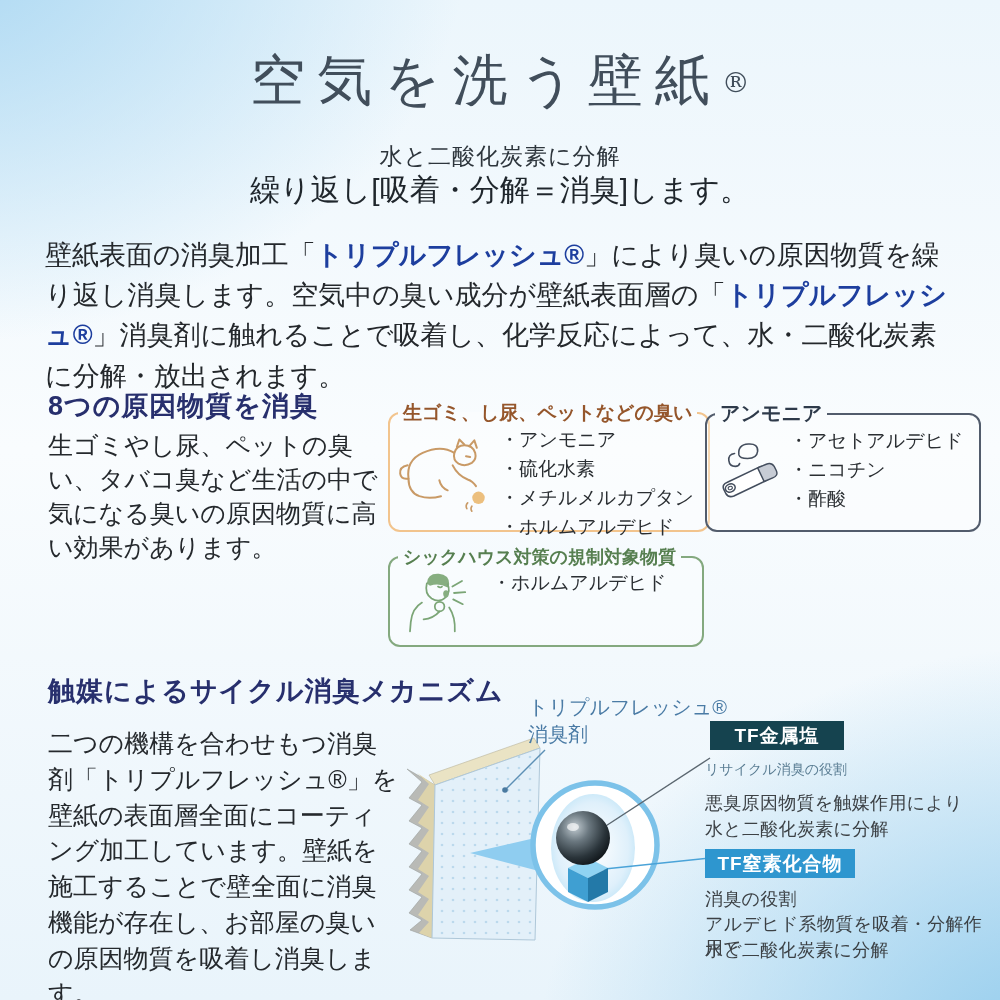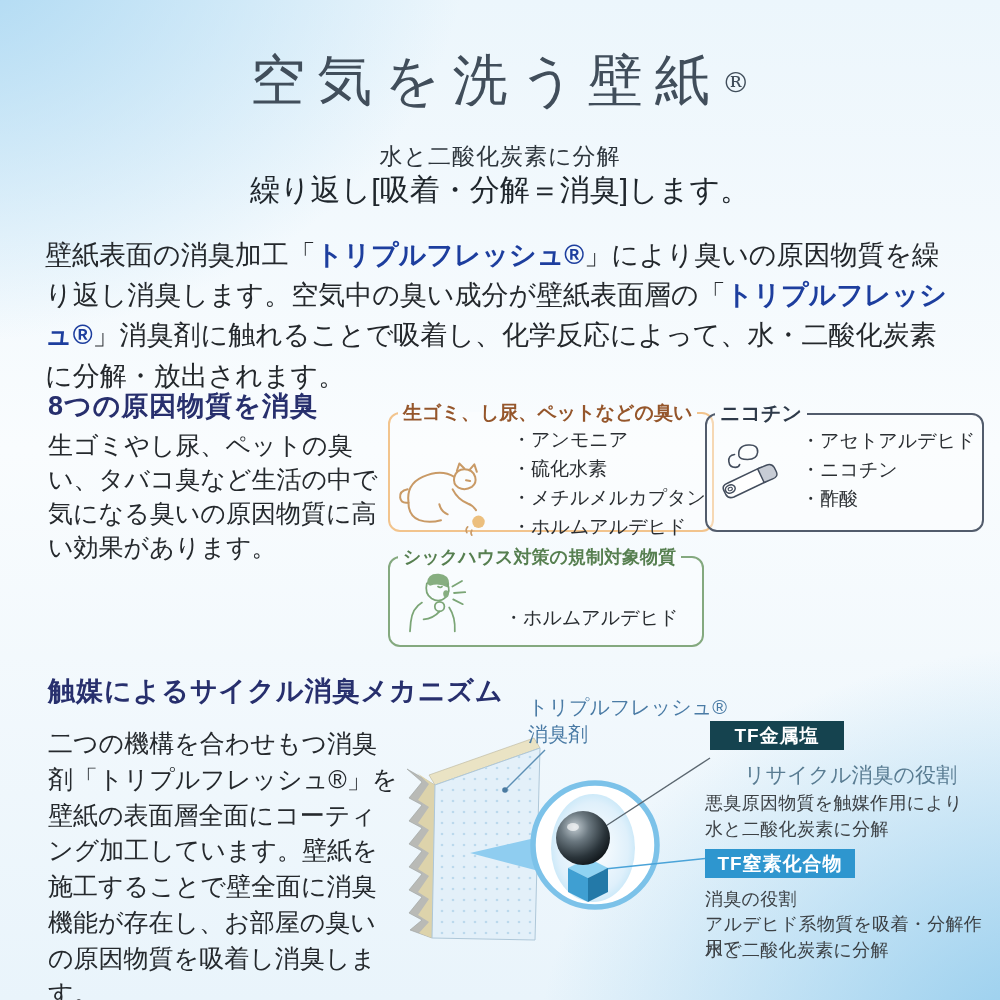--- a/index.html
+++ b/index.html
@@ -22,34 +22,34 @@
   .intro{position:absolute;left:45px;top:235px;width:916px;font-size:27px;line-height:1.49;color:#24282c;}
   .brand{color:#1d3e9e;font-weight:bold;}
   .h-navy{position:absolute;font-size:27px;font-weight:bold;color:#272f6d;letter-spacing:1px;}
   #sources-heading{left:48px;top:388px;}
   #sources-body{position:absolute;left:48px;top:428px;width:334px;font-size:25px;line-height:1.36;color:#25292d;}
   #mech-heading{left:48px;top:673px;}
   #mech-body{position:absolute;left:48px;top:726px;width:350px;font-size:25px;line-height:1.43;color:#25292d;}
 
   fieldset.obox{position:absolute;border-radius:12px;margin:0;padding:0 6px 4px 6px;background:rgba(255,255,255,0.35);}
   fieldset.obox legend{font-weight:bold;padding:0 5px;margin-left:2px;}
-  .box-inner{display:flex;align-items:flex-end;gap:16px;}
+  .box-inner{display:flex;align-items:flex-start;gap:4px;}
   ul.odor{list-style:none;margin:0;padding:0;font-size:19px;line-height:1.52;color:#2a2e32;white-space:nowrap;}
   #box-waste{left:388px;top:400px;width:306px;height:124px;border:2px solid #f2c48d;}
   #box-waste legend{font-size:19px;color:#95562b;}
   #box-tobacco{left:705px;top:400px;width:260px;height:124px;border:2px solid #525c6c;}
   #box-tobacco legend{font-size:20px;color:#2e3a4a;}
   #box-sickhouse{left:388px;top:545px;width:300px;height:94px;border:2px solid #84a97f;}
   #box-sickhouse legend{font-size:18px;color:#567f50;}
 
   .agent-label{position:absolute;left:528px;top:694px;font-size:20px;color:#4a7ba5;line-height:1.35;}
   .badge{position:absolute;color:#ffffff;font-size:19px;display:flex;align-items:center;justify-content:center;font-weight:bold;letter-spacing:1px;}
   #badge-metal{left:710px;top:721px;width:134px;height:29px;background:#15434f;}
   #badge-nitrogen{left:705px;top:849px;width:150px;height:29px;background:#2e96cf;}
-  #metal-title{position:absolute;left:744px;top:761px;font-size:21px;color:#597c92;}
+  #metal-title{position:absolute;left:705px;top:761px;font-size:14px;color:#597c92;}
   .desc{position:absolute;font-size:18px;color:#3c4145;letter-spacing:0.3px;}
   #metal-desc1{left:705px;top:791px;} #metal-desc2{left:705px;top:817px;}
   #nitro-title{left:705px;top:887px;} #nitro-desc1{left:705px;top:912px;} #nitro-desc2{left:705px;top:938px;}
   #diagram-svg{position:absolute;left:395px;top:688px;width:330px;height:290px;}
 </style>
 </head>
 <body>
 
 <div class="canvas">
 
@@ -86,21 +86,21 @@
       <ul class="odor">
         <li>・アンモニア</li>
         <li>・硫化水素</li>
         <li>・メチルメルカプタン</li>
         <li>・ホルムアルデヒド</li>
       </ul>
     </div>
   </fieldset>
 
   <fieldset class="obox" id="box-tobacco">
-    <legend><span>ニコチン</span></legend>
+    <legend><span>アンモニア</span></legend>
     <div class="box-inner">
       <svg width="72" height="86" viewBox="0 0 100 90">
         <g fill="none" stroke="#434d5d" stroke-width="2.2" stroke-linecap="round" stroke-linejoin="round">
           <path d="M36,24 q-2,-14 13,-15 q14,-1 13,10 q-1,10 -14,10 q-11,0 -12,-5 z"></path>
           <path d="M30,22 q-9,1 -8,10 q1,8 9,8 q5,0 6,-4"></path>
         </g>
         <path d="M20,62 L64,41 q7,-3 11,3 l3,6 q3,7 -5,10 L29,81 q-7,3 -11,-3 l-3,-6 q-3,-7 5,-10 z" fill="#ffffff" stroke="#434d5d" stroke-width="2.2" stroke-linejoin="round"></path>
         <path d="M62,42 l12,-5 q7,-3 11,3 l3,6 q3,7 -5,10 l-12,5 z" fill="#c7ccd5" stroke="#434d5d" stroke-width="2" stroke-linejoin="round"></path>
         <ellipse cx="24" cy="70" rx="7" ry="5.5" transform="rotate(-24 24 70)" fill="#ffffff" stroke="#434d5d" stroke-width="2.2"></ellipse>
         <ellipse cx="24" cy="70" rx="3" ry="2.2" transform="rotate(-24 24 70)" fill="none" stroke="#434d5d" stroke-width="1.5"></ellipse>

